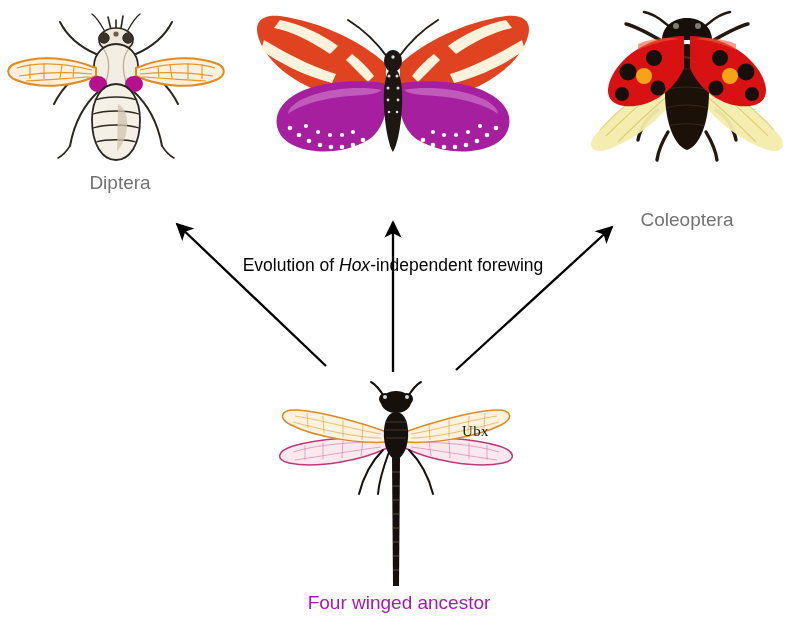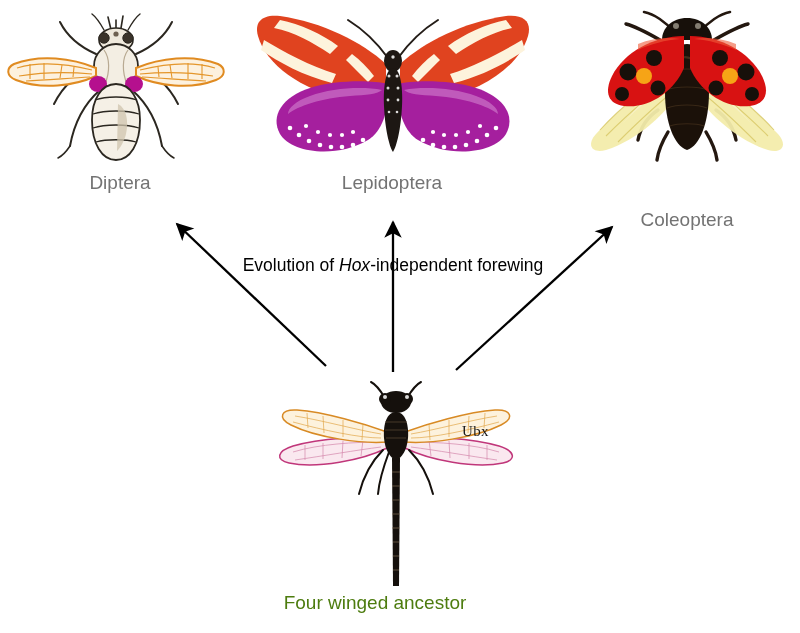--- a/index.html
+++ b/index.html
@@ -35,25 +35,25 @@
     transform: translateX(-50%);
     text-align: center;
     font-size: 17.5px;
     line-height: 1.33;
     color: #000000;
   }
   #annotation .gene { font-style: italic; text-align: right; }
 
   #ancestor-label {
     position: absolute;
-    left: 375px;
+    left: 399px;
     top: 592px;
     transform: translateX(-50%);
     font-size: 19px;
-    color: #4d7c0f;
+    color: #a21caf;
     white-space: nowrap;
   }
 
   #ubx-label {
     position: absolute;
     left: 462px;
     top: 423px;
     font-size: 15px;
     color: #1a1a1a;
     font-family: "Liberation Serif", serif;
@@ -218,21 +218,20 @@
       <circle cx="137" cy="72" r="1.5"></circle>
         <circle cx="145" cy="72" r="1.5"></circle>
       <circle cx="136" cy="84" r="1.5"></circle>
         <circle cx="146" cy="84" r="1.5"></circle>
       <circle cx="136" cy="96" r="1.4"></circle>
         <circle cx="146" cy="96" r="1.4"></circle>
       <circle cx="137" cy="108" r="1.3"></circle>
         <circle cx="145" cy="108" r="1.3"></circle>
     </g>
   </svg>
-  <div class="taxon-label" id="label-lepidoptera">Lepidoptera</div>
 
   <svg class="art" id="beetle-svg" viewBox="0 0 210 165" width="210" height="165" style="left:582px; top:6px;">
 
     <g stroke="#241810" stroke-width="2.6" fill="none" stroke-linecap="round">
       <path d="M92 26 C84 16, 72 8, 62 6"></path>
       <path d="M118 26 C126 16, 138 8, 148 6"></path>
     </g>
 
     <g stroke="#241810" stroke-width="3.4" fill="none" stroke-linecap="round">
       <path d="M78 34 C64 26, 52 20, 44 18"></path>

